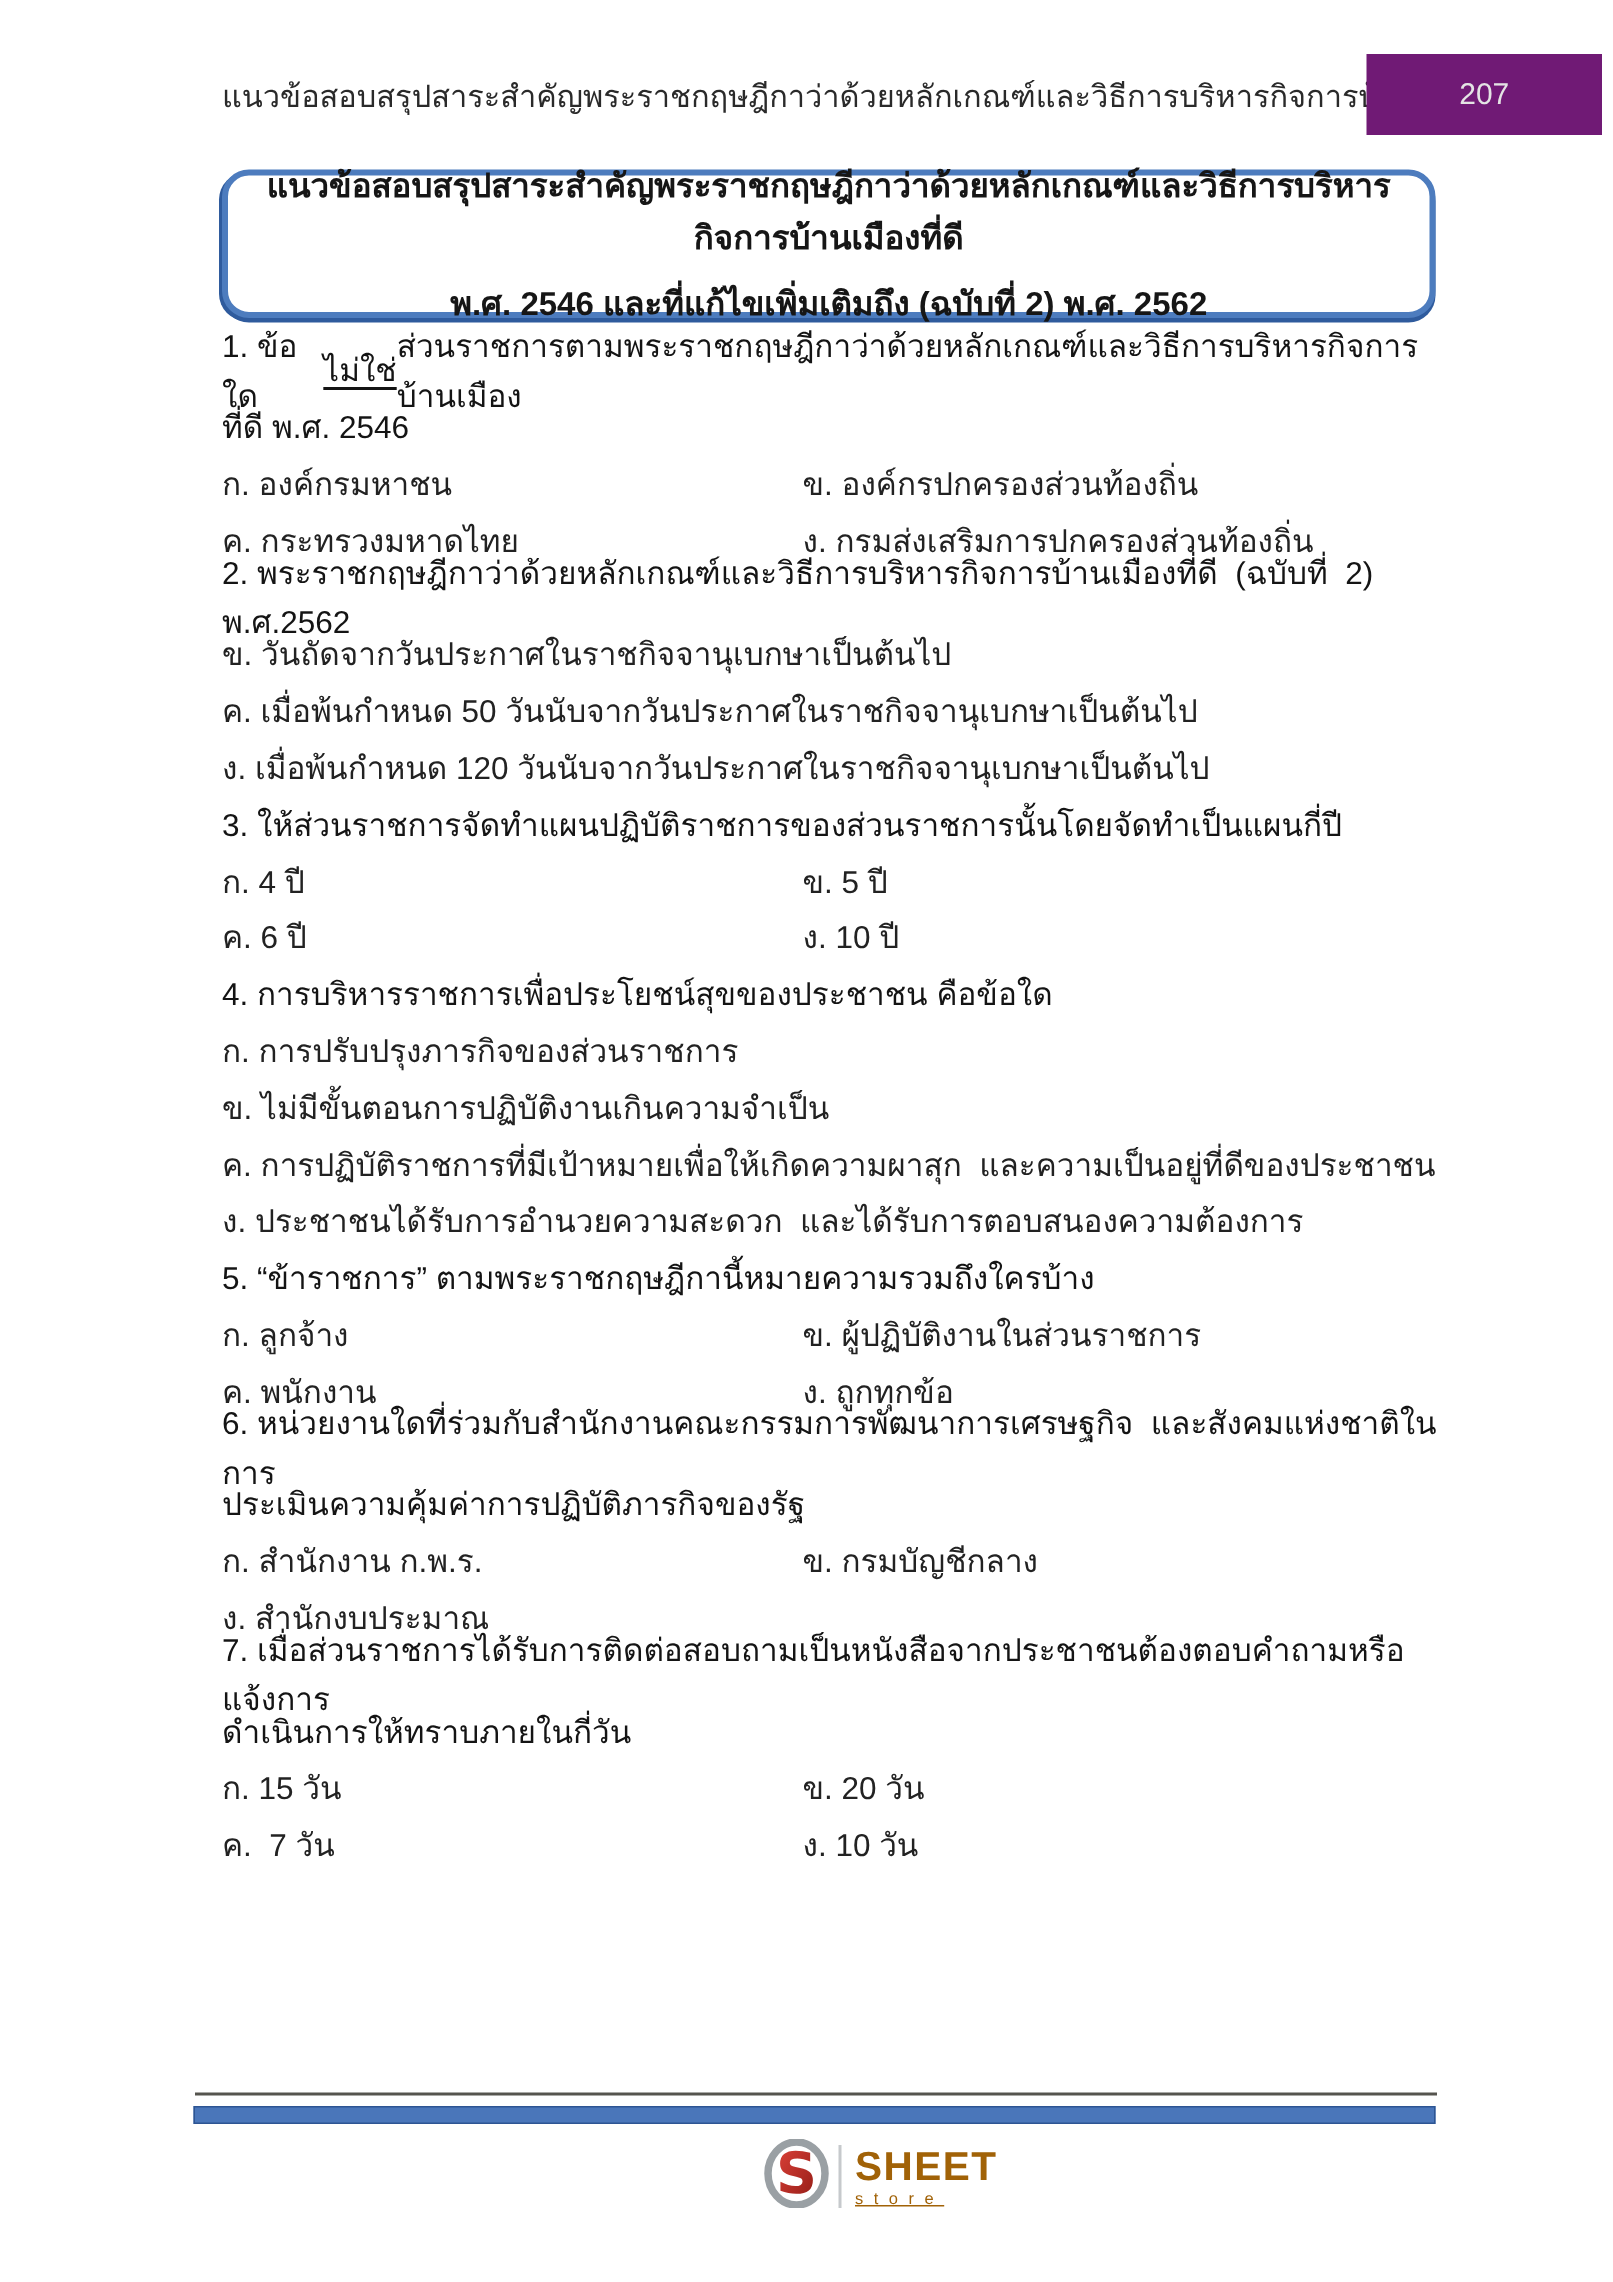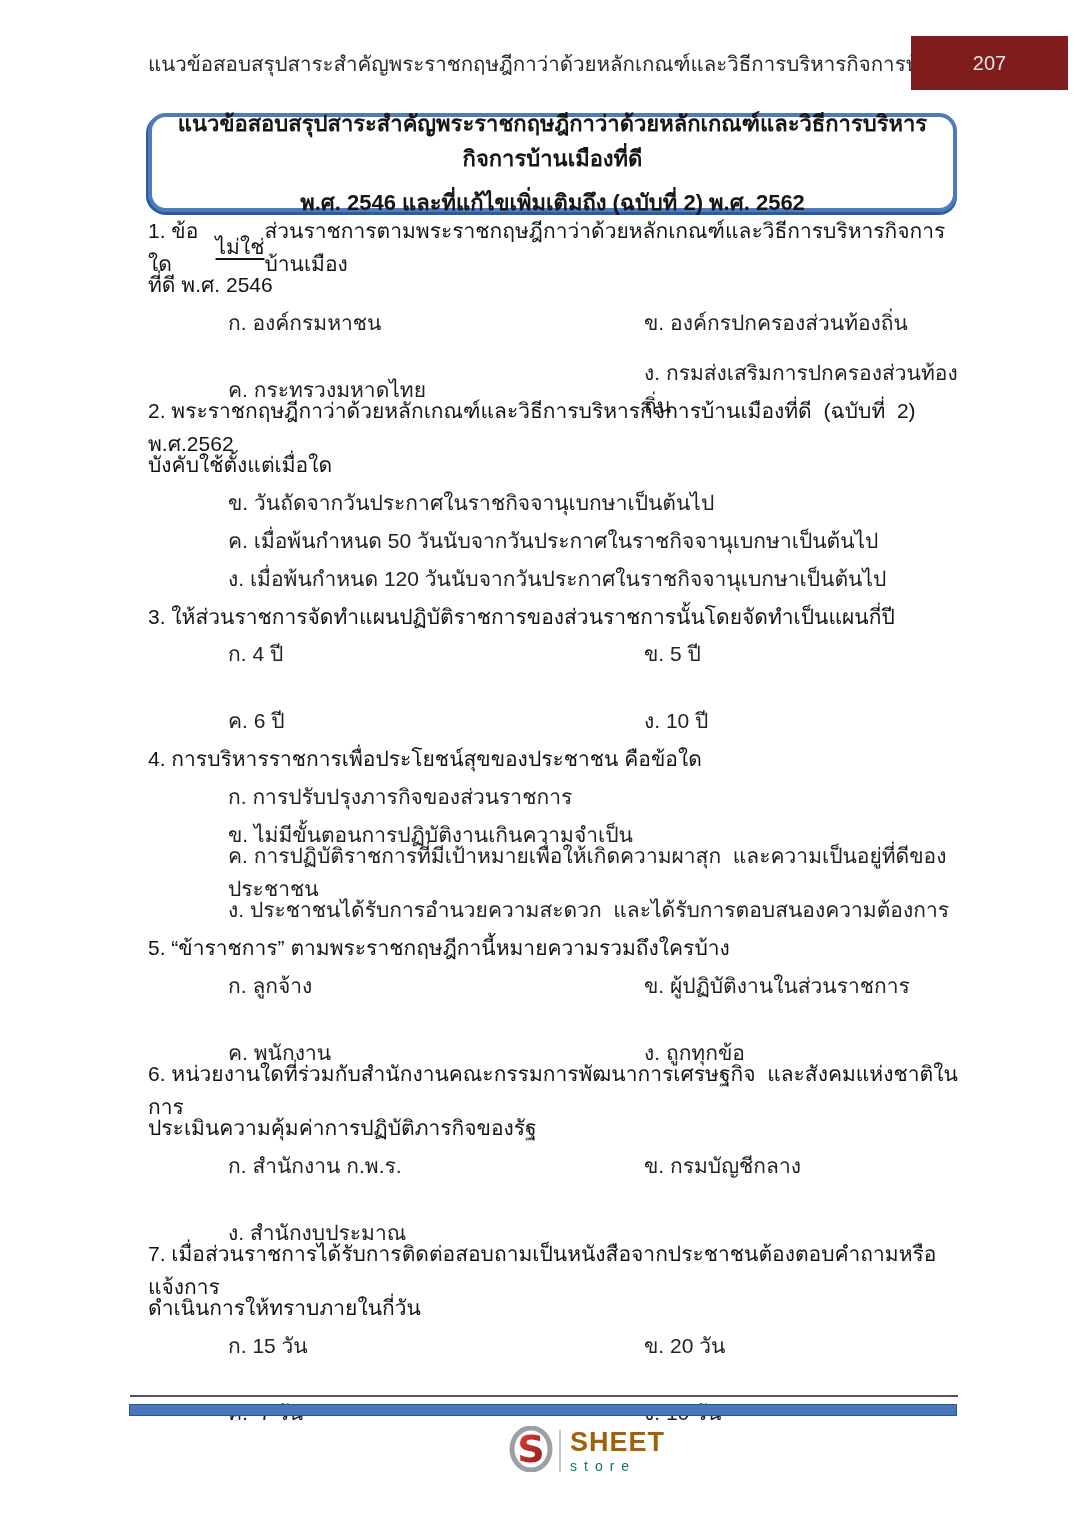--- a/index.html
+++ b/index.html
@@ -3,49 +3,49 @@
 <meta charset="utf-8">
 <style>
   html,body{margin:0;padding:0;background:#ffffff;}
   .page{position:relative;width:1075px;height:1521px;background:#ffffff;overflow:hidden;
         font-family:"Liberation Sans","DejaVu Sans",sans-serif;color:#1d1d1d;}
 
   
   .header{position:absolute;left:148px;top:36px;width:927px;height:54px;}
   .header-title{position:absolute;left:0;top:0;height:54px;display:flex;align-items:center;
                 font-size:20.5px;color:#2a2a2a;white-space:nowrap;}
-  .pagenum-box{position:absolute;right:7px;top:0;width:157px;height:54px;background:#7f1d1d;
+  .pagenum-box{position:absolute;right:7px;top:0;width:157px;height:54px;background:#701a75;
                color:#e4e4e4;display:flex;align-items:center;justify-content:center;font-size:20px;}
 
   
   .title-box{position:absolute;left:148px;top:113px;width:801px;height:91px;
              border:4px solid #4d7cbe;border-radius:18px;
              box-shadow:0 3px 0 #2f5b9d,-2px 2px 0 #2f5b9d;
              display:flex;flex-direction:column;justify-content:center;gap:9px;
              text-align:center;font-weight:bold;font-size:22px;color:#161616;background:#fff;}
   .title-box .tline{white-space:pre-wrap;}
 
   
   .questions{position:absolute;left:148px;top:228px;width:812px;}
   .line{height:37.8px;display:flex;align-items:center;font-size:21px;white-space:pre-wrap;}
   .qline{font-weight:normal;color:#141414;}
   .u{text-decoration:underline;text-decoration-thickness:2px;text-underline-offset:4px;}
-  .opts{margin-left:80px;gap:29px;}
+  .opts{}
   .opts.two{display:grid;grid-template-columns:387px 1fr;}
   .opt{height:37.8px;display:flex;align-items:center;font-size:21px;color:#222;white-space:pre-wrap;}
 
   
   .footer-thinline{position:absolute;left:130px;top:1395px;width:828px;height:2px;background:#55544e;}
   .footer-bar{position:absolute;left:129px;top:1404px;width:826px;height:10px;background:#4a76ba;
               border:1px solid #2d5593;}
   .logo{position:absolute;left:508px;top:1427px;height:48px;display:flex;align-items:center;}
   .logo-divider{width:2px;height:42px;background:#c6c9cc;margin:0 9px 0 5px;}
   .logo-text-wrap{display:flex;flex-direction:column;line-height:1;}
   .logo-sheet{font-size:27px;font-weight:bold;color:#a16207;letter-spacing:1px;}
-  .logo-store{font-size:14px;color:#0f766e;letter-spacing:7px;margin-top:3px;}
+  .logo-store{font-size:11px;color:#a16207;letter-spacing:7px;margin-top:3px;text-decoration:underline;}
 </style>
 </head>
 <body>
 
 <div class="page">
 
   <div class="header">
     <div class="header-title">แนวข้อสอบสรุปสาระสำคัญพระราชกฤษฎีกาว่าด้วยหลักเกณฑ์และวิธีการบริหารกิจการบ้านเมืองที่</div>
     <div class="pagenum-box">
       <span>207</span>
@@ -65,21 +65,20 @@
       <div class="opts two">
         <div class="opt">ก. องค์กรมหาชน</div>
         <div class="opt">ข. องค์กรปกครองส่วนท้องถิ่น</div>
         <div class="opt">ค. กระทรวงมหาดไทย</div>
         <div class="opt">ง. กรมส่งเสริมการปกครองส่วนท้องถิ่น</div>
       </div>
     </section>
 
     <section>
       <div class="line qline">2. พระราชกฤษฎีกาว่าด้วยหลักเกณฑ์และวิธีการบริหารกิจการบ้านเมืองที่ดี  (ฉบับที่  2)  พ.ศ.2562</div>
-      <div class="line qline">บังคับใช้ตั้งแต่เมื่อใด</div>
       <div class="opts one">
         <div class="opt">ข. วันถัดจากวันประกาศในราชกิจจานุเบกษาเป็นต้นไป</div>
         <div class="opt">ค. เมื่อพ้นกำหนด 50 วันนับจากวันประกาศในราชกิจจานุเบกษาเป็นต้นไป</div>
         <div class="opt">ง. เมื่อพ้นกำหนด 120 วันนับจากวันประกาศในราชกิจจานุเบกษาเป็นต้นไป</div>
       </div>
     </section>
 
     <section>
       <div class="line qline">3. ให้ส่วนราชการจัดทำแผนปฏิบัติราชการของส่วนราชการนั้นโดยจัดทำเป็นแผนกี่ปี</div>
       <div class="opts two">

